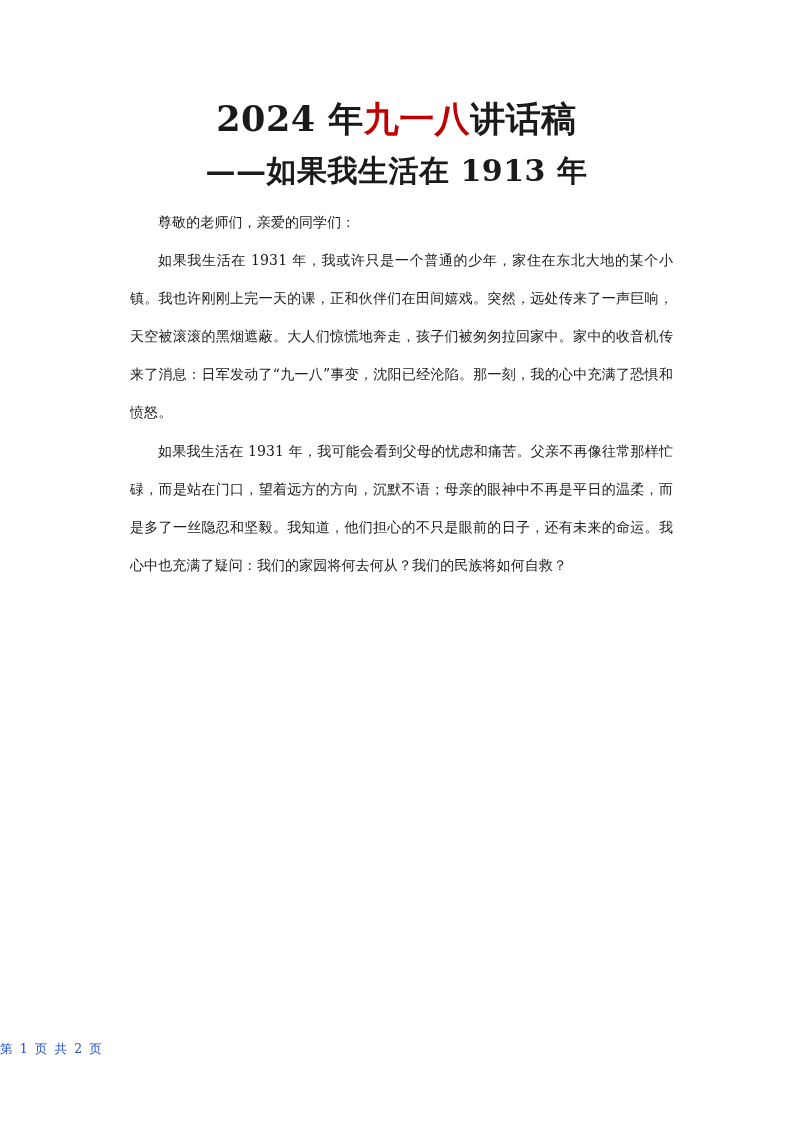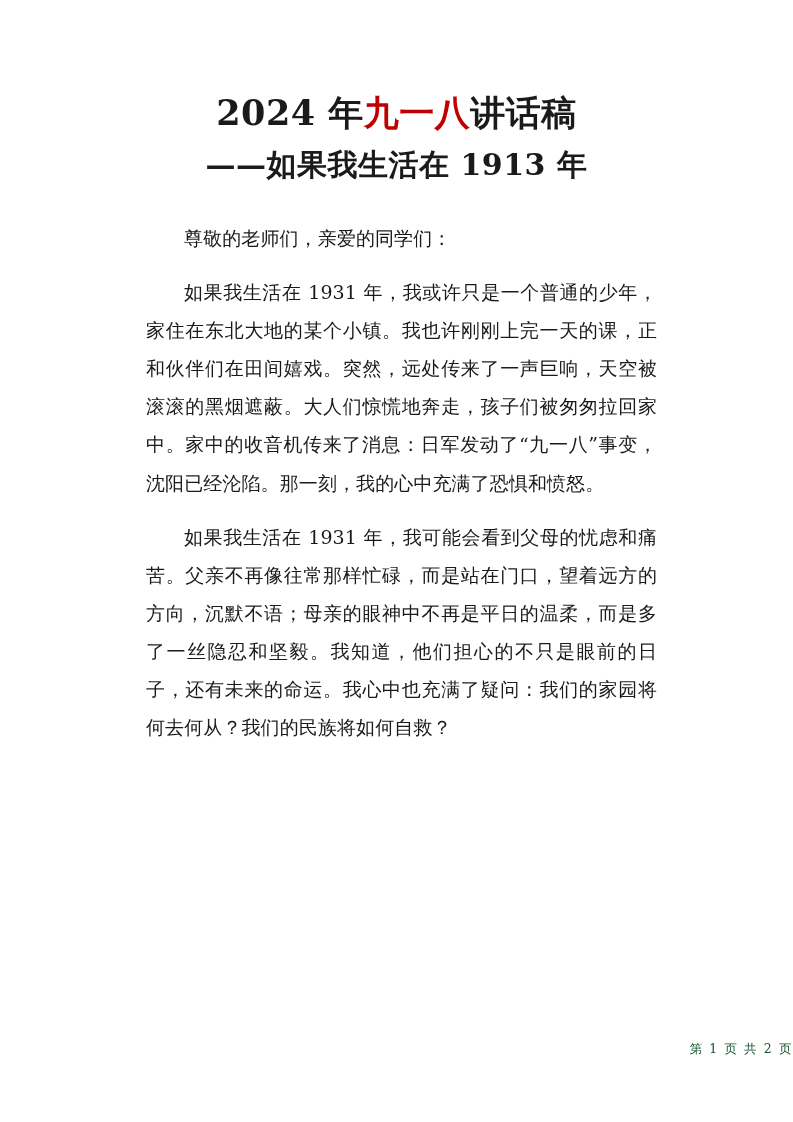--- a/index.html
+++ b/index.html
@@ -19,21 +19,21 @@
     height: 1122px;
     background: #ffffff;
     overflow: hidden;
     box-sizing: border-box;
   }
 
   
   .title-block {
     position: absolute;
     left: 0;
-    top: 90px;
+    top: 96px;
     width: 793px;
     text-align: center;
   }
 
   .doc-title {
     font-family: "DejaVu Serif", "Liberation Serif", serif;
     font-size: 35px;
     line-height: 46px;
     font-weight: 700;
     letter-spacing: 0.5px;
@@ -61,43 +61,43 @@
   
   .body-area {
     position: absolute;
     left: 130px;
     top: 203px;
     width: 543px;
   }
 
   .para {
     font-family: "DejaVu Serif", "Liberation Serif", serif;
-    font-size: 19px;
+    font-size: 14px;
     line-height: 38.1px;
     text-align: justify;
     text-align-last: left;
     text-justify: inter-character;
     text-indent: 2em;
-    margin: 16px;
+    margin: 0;
     letter-spacing: 0.1px;
     word-break: break-all;
   }
 
   
   .footer {
     position: absolute;
     left: 0;
     top: 1040px;
     width: 793px;
-    text-align: right;
+    text-align: left;
     font-family: "DejaVu Serif", "Liberation Serif", serif;
     font-size: 12.5px;
     line-height: 17px;
     letter-spacing: 1.6px;
-    color: #14532d;
+    color: #1d4ed8;
   }
 </style>
 </head>
 <body>
 
 <div class="page">
 
   <div class="title-block">
     <div class="doc-title"><span class="seg">2024 年</span><span class="seg-accent" style="color: rgb(192, 0, 0);">九一八</span><span class="seg">讲话稿</span></div>
     <div class="doc-subtitle">——如果我生活在 1913 年</div>

